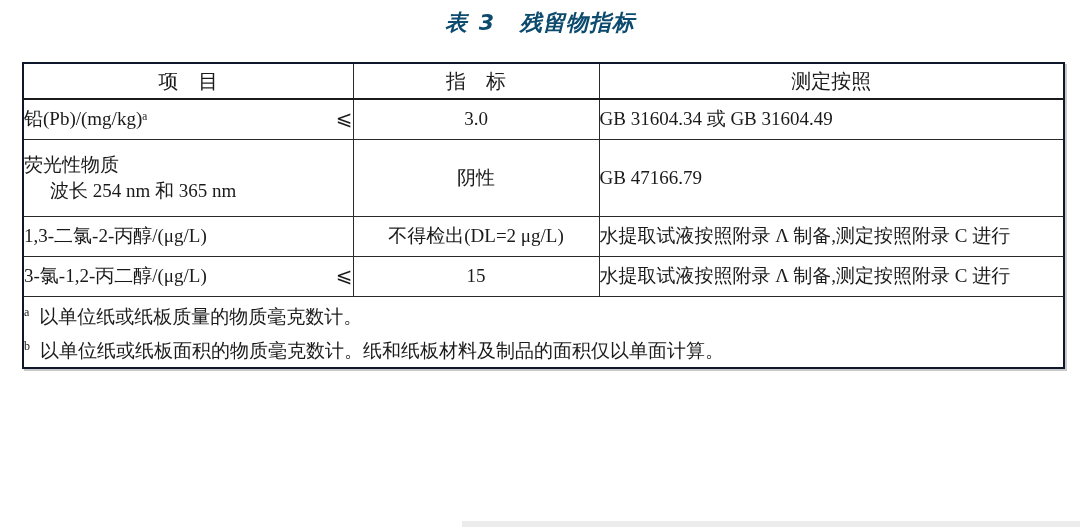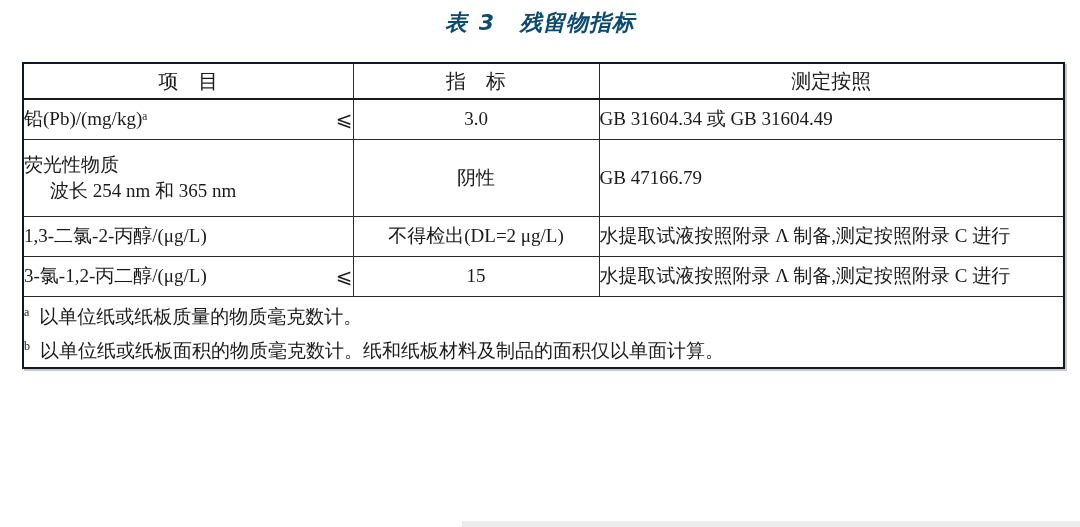--- a/index.html
+++ b/index.html
@@ -16,21 +16,21 @@
             margin:25px 0 0 22px;width:1041px;
             border:2px solid #0f172a;box-shadow:2px 2px 0 #c9c9c9;
             font-size:19px;}
   table.std td, table.std th{border:1px solid #2a2a2a;vertical-align:middle;
             font-weight:normal;padding:0;}
   tr.hdr th{height:34px;text-align:center;font-size:20px;
             border-bottom:2px solid #1b1b1b;}
   .h-s{height:40px;}      
   .h-m{height:77px;padding-left:18px;}      
   .c-item{padding:2px 12px 2px 12px;}
-  .cellrow{display:flex;justify-content:space-between;align-items:center;}
+  .cellrow{display:flex;justify-content:space-between;}
   .le{font-family:"DejaVu Sans","Liberation Sans",sans-serif;font-size:20px;}
   .indent{padding-left:26px;}
   .c-ind{text-align:center;padding:2px 6px;margin-left:36px;}
   .c-method{padding:4px 6px 4px 14px;white-space:pre-line;line-height:34px;margin-top:27px;}
   .c-foot{height:70px;padding:4px 10px 4px 44px;}
   .fn{line-height:28px;}
   .fn sup{font-size:12px;margin-right:10px;}
   .bottom-smudge{position:absolute;left:462px;top:521px;width:618px;height:6px;
                  background:#ececec;}
 </style>

